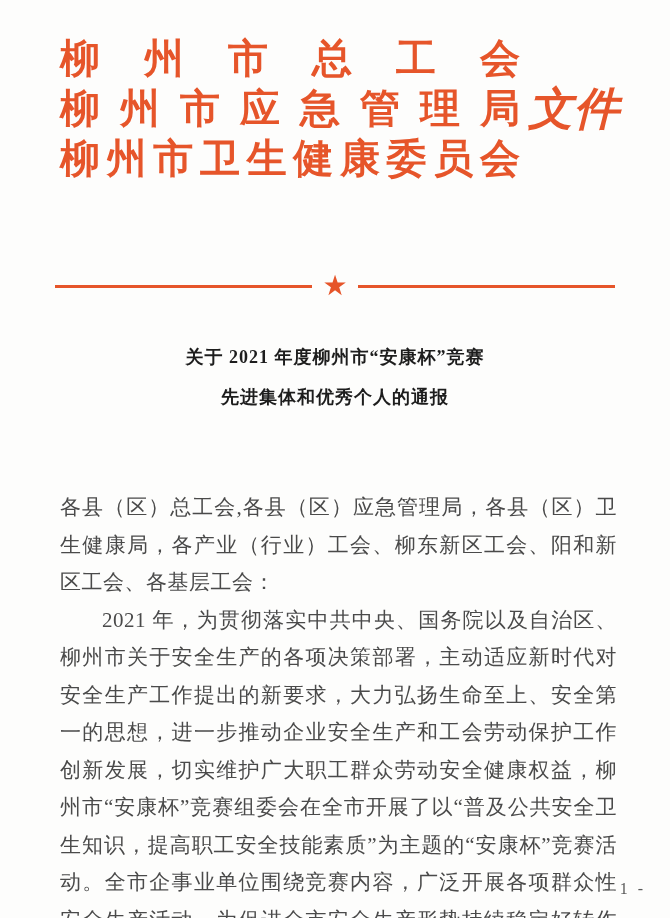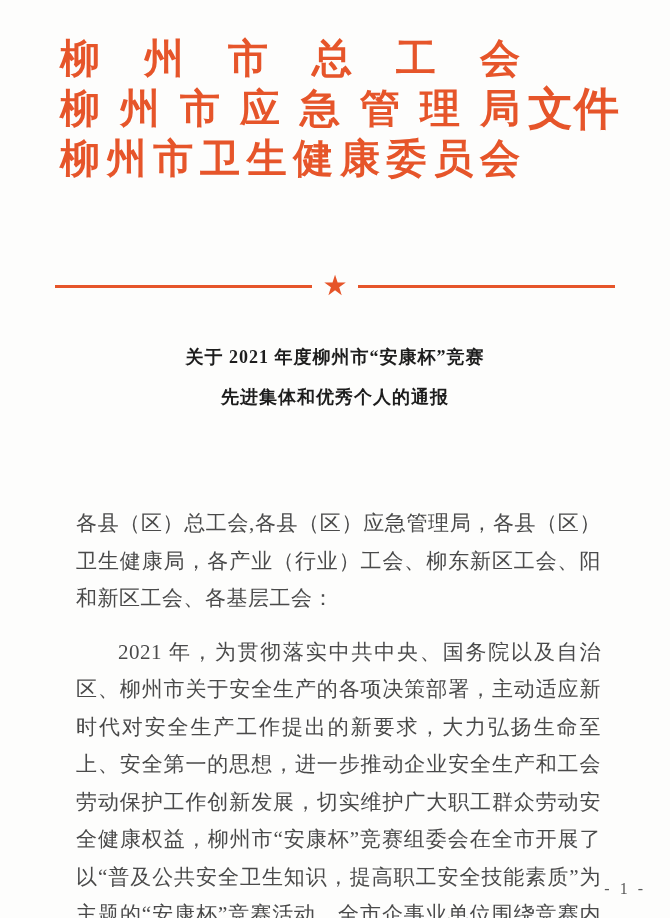--- a/index.html
+++ b/index.html
@@ -35,20 +35,21 @@
     white-space: nowrap;
   }
   .doc-type {
     flex: 1;
     font-size: 45px;
     font-weight: bold;
     color: #e6552a;
     text-align: right;
     letter-spacing: 1px;
     white-space: nowrap;
+    font-style: italic;
   }
 
   
   .doc-number {
     position: absolute;
     top: 231px; left: 0;
     width: 100%;
     text-align: center;
     font-size: 19px;
     color: #3f3f3f;
@@ -92,21 +93,21 @@
   .doc-body {
     position: absolute;
     top: 489px; left: 60px;
     width: 557px;
     font-size: 21px;
     line-height: 37.5px;
     color: #4a4a4a;
     text-align: justify;
     letter-spacing: 0.5px;
   }
-  .doc-body p { margin: 16px; }
+  .doc-body p { margin: 0; }
   .doc-body p.indent { text-indent: 2em; }
 
   
   .page-number {
     position: absolute;
     right: 24px; bottom: 20px;
     font-size: 16px;
     color: #5a5a5a;
     letter-spacing: 3px;
   }

